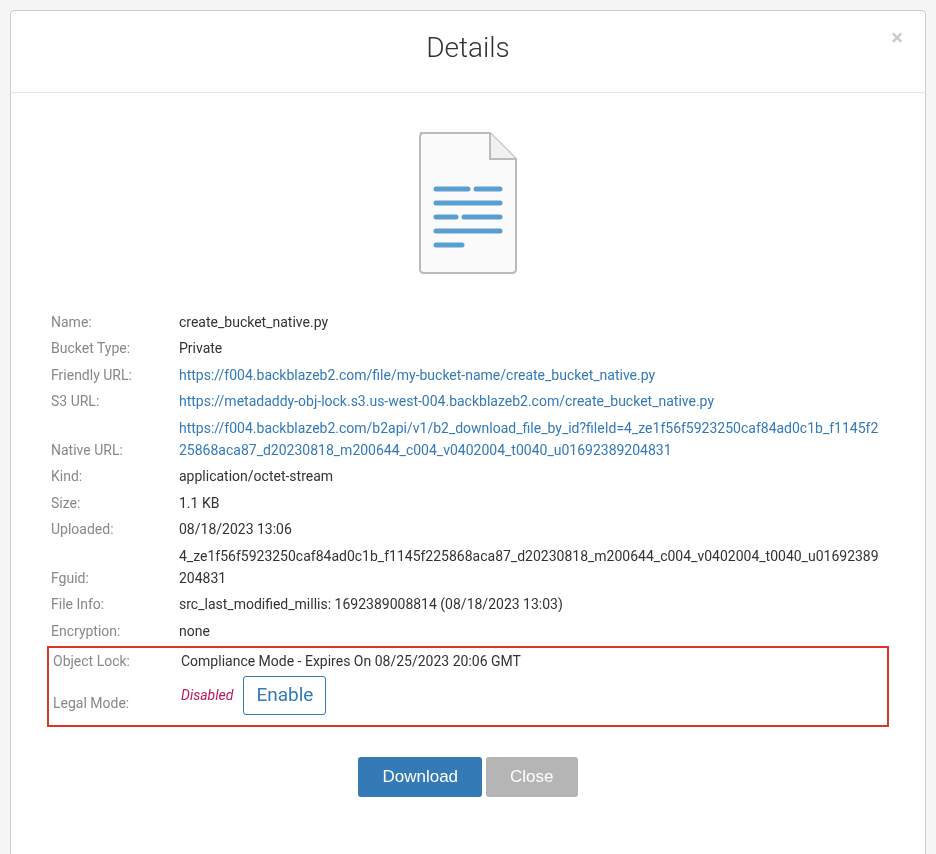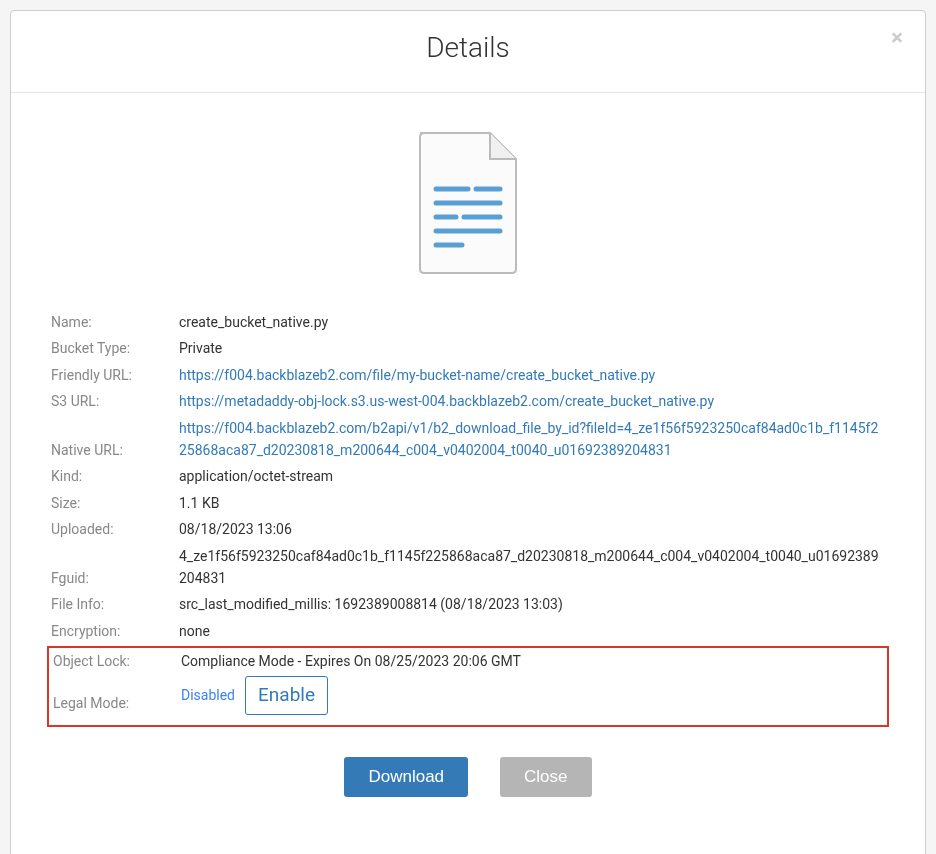--- a/index.html
+++ b/index.html
@@ -110,35 +110,36 @@
       text-align: center;
       padding: 30px 0 30px 0;
     }
     .btn {
       display: inline-block;
       padding: 10px 24px;
       font-size: 17px;
       border-radius: 3px;
       border: none;
       cursor: pointer;
-      margin: 0 14px;
+      margin: 0 0;
       color: #fff;
     }
     .btn-primary {
       background: #337ab7;
     }
     .btn-secondary {
       background: #b5b5b5;
     }
     .legal-hold-row {
       display: flex;
       align-items: center;
     }
     .legal-hold-status {
-      color: #3b82f6;
+      color: #be185d;
+      font-style: italic;
     }
   </style>
 </head>
 <body>
 
 <div class="modal">
   <div class="modal-header">
     <h1 class="modal-title">Details</h1>
     <span class="close-x">×</span>
   </div>

